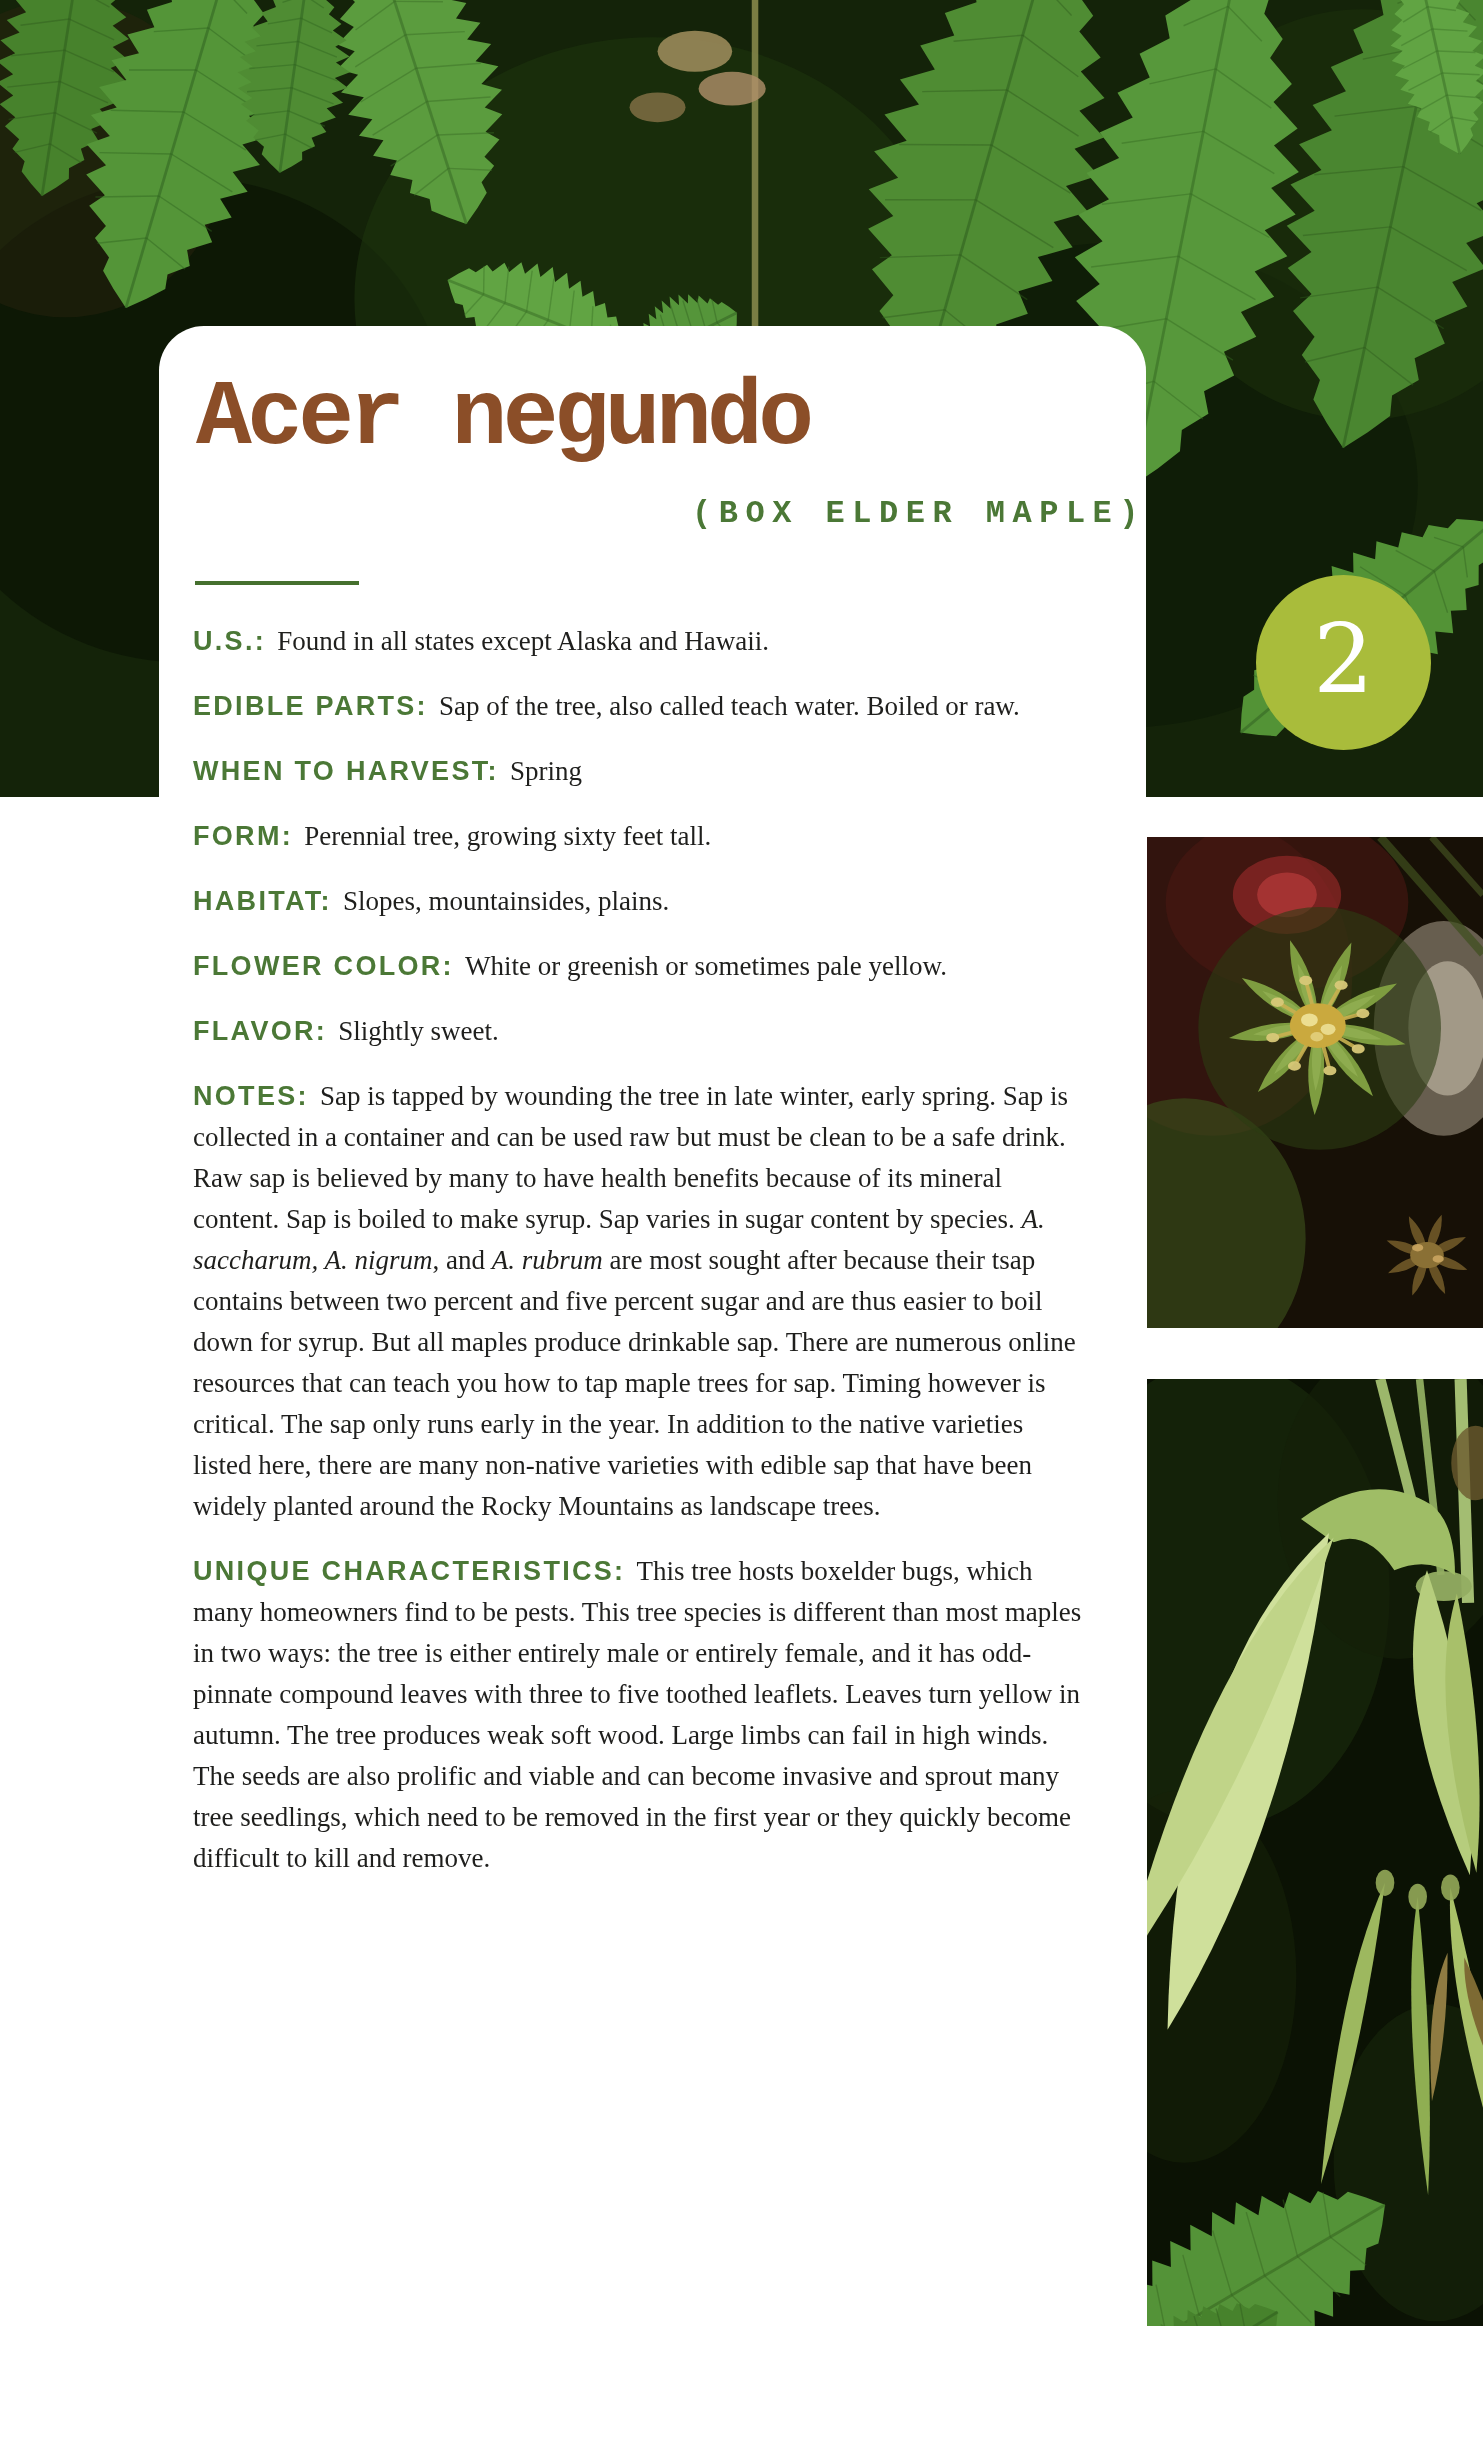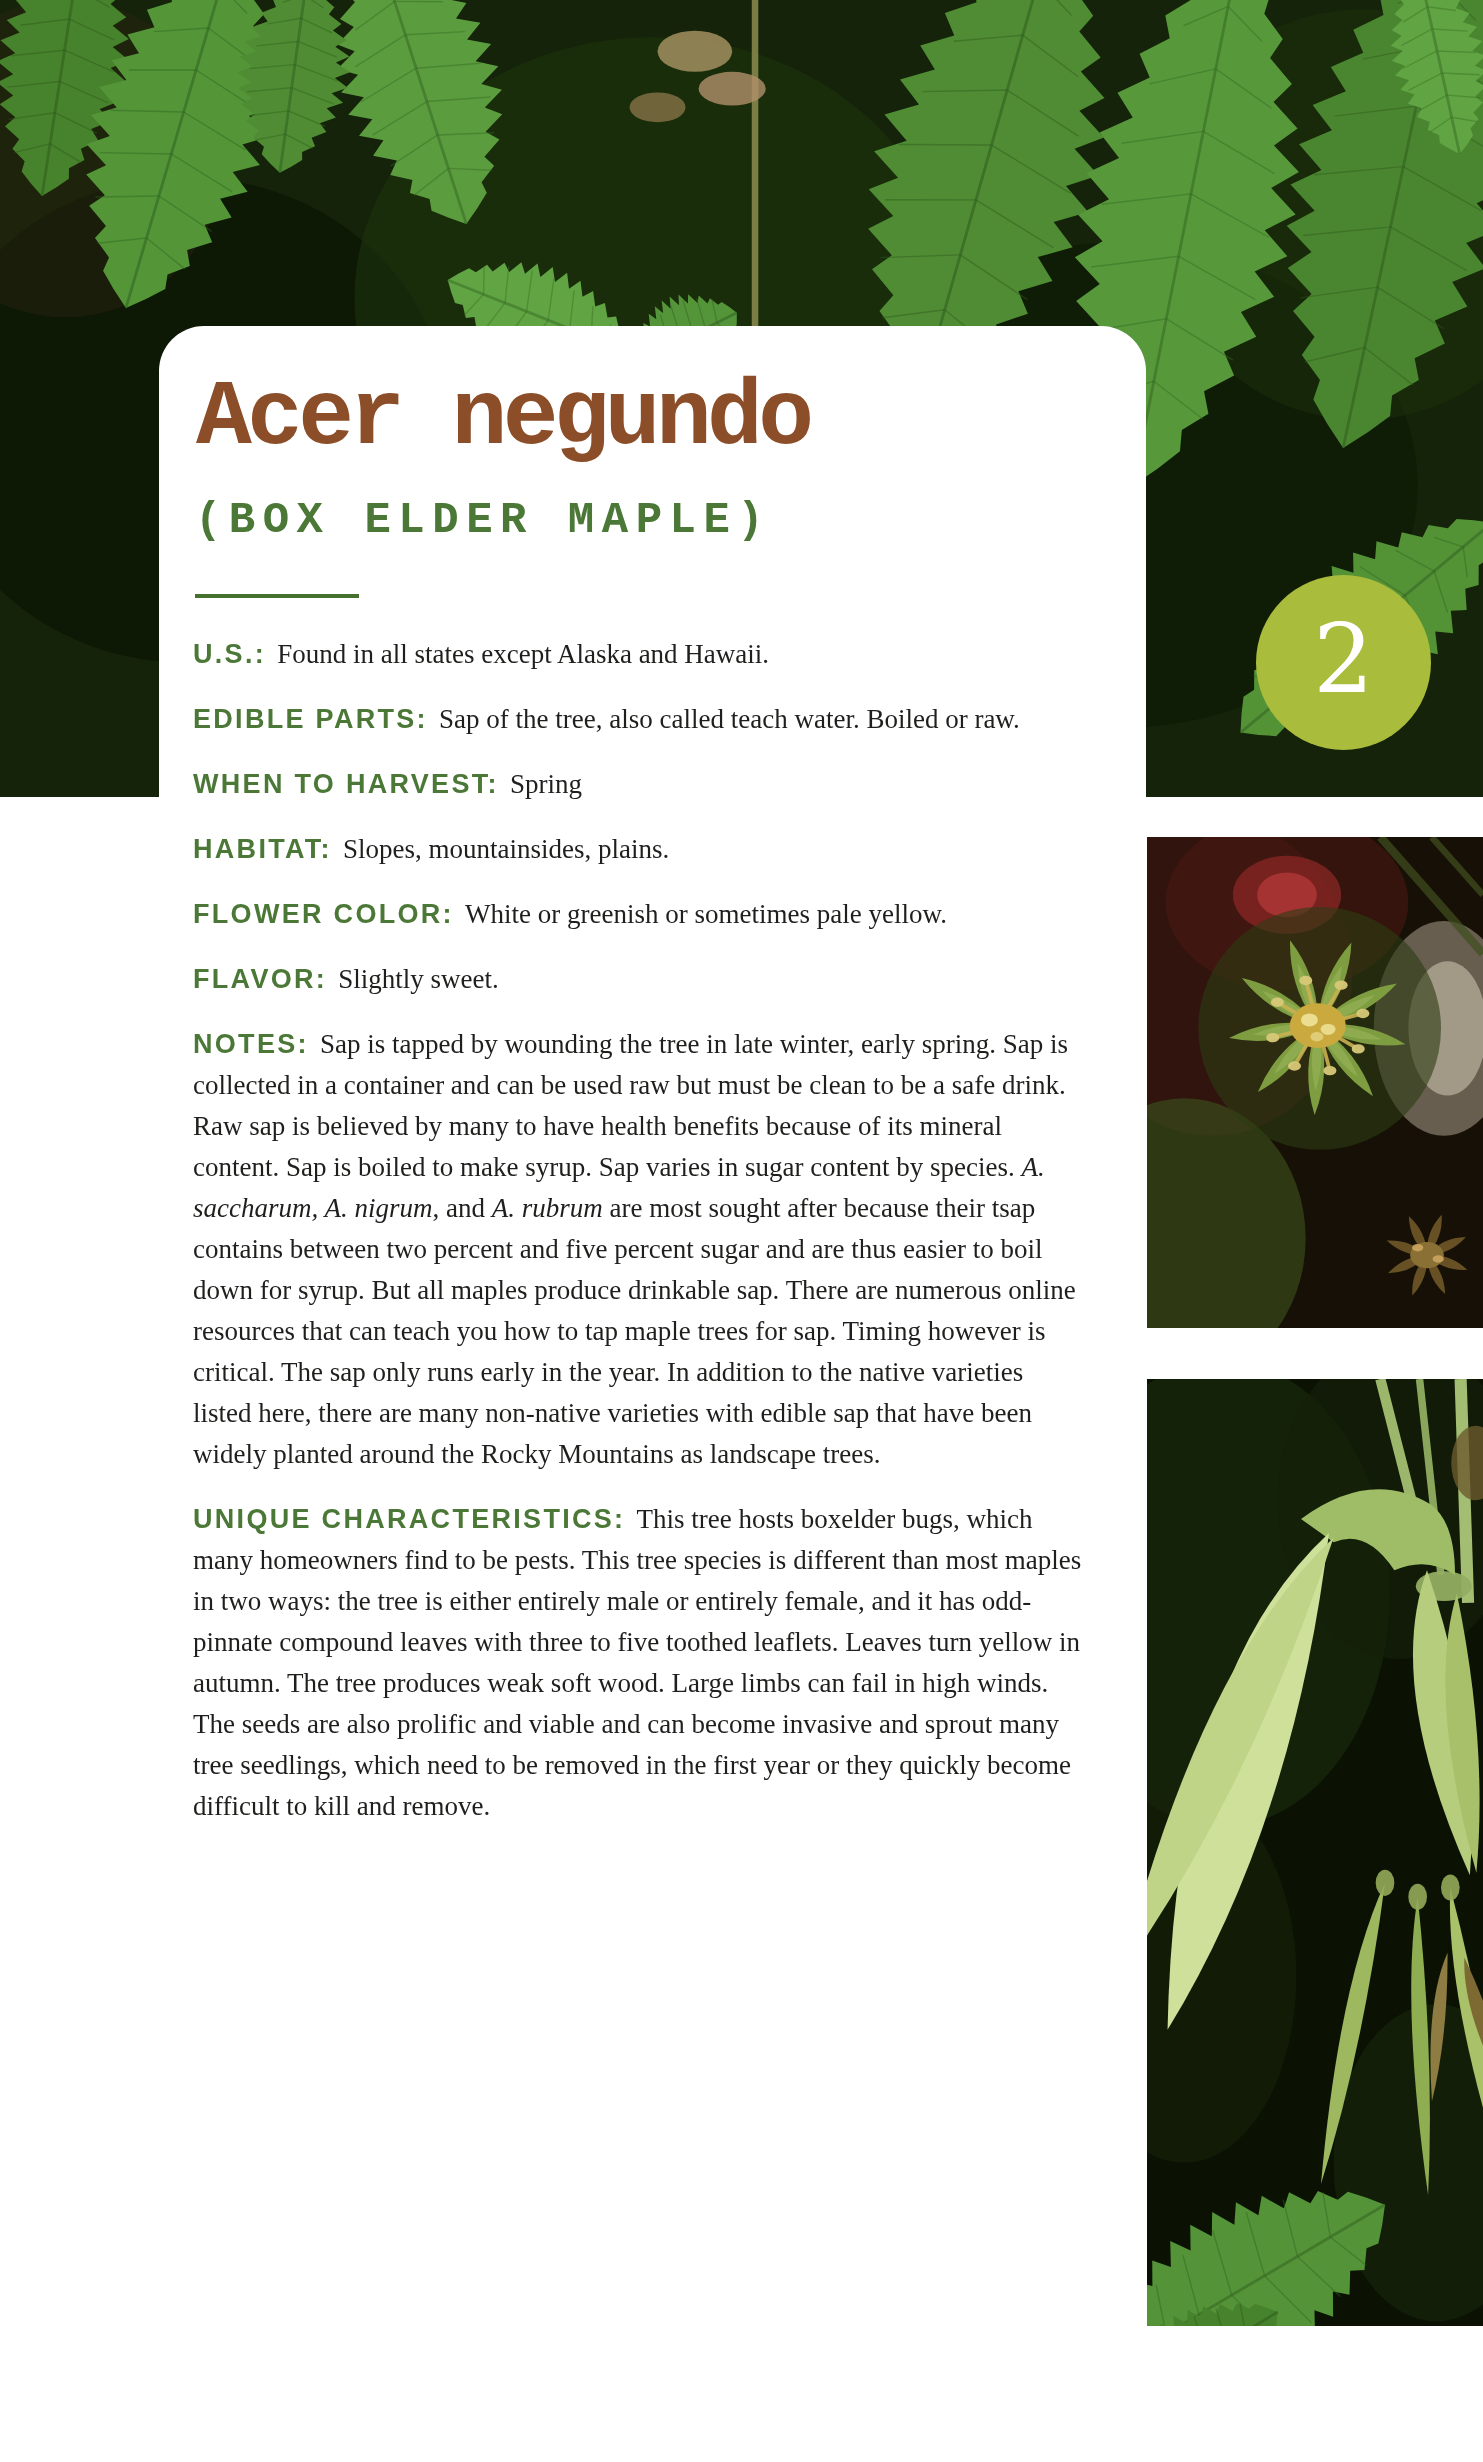--- a/index.html
+++ b/index.html
@@ -32,22 +32,23 @@
     font-family:"Liberation Mono", monospace;
     font-weight:bold;
     font-size:93px;line-height:1.02;
     letter-spacing:-4.7px;
     color:var(--title-brown,#8b4e28);
   }
   .subtitle{
     margin:28px 0 0 1.9px;
     font-family:"Liberation Mono", monospace;
     font-weight:bold;
-    font-size:44px;letter-spacing:7.5px;
+    font-size:32px;letter-spacing:7.5px;
     color:var(--accent-green,#4b7836);
+    text-align:right;
   }
   .rule{
     margin-top:49px;margin-left:1.9px;
     width:164px;height:3.7px;
     background:var(--rule-green,#45702e);
   }
   .content{margin-top:36px;width:891px;}
   .sec{margin:0 0 24px 0;line-height:41px;font-size:27px;color:var(--body-text,#1f1f1d);}
   .sec:last-child{margin-bottom:0;}
   .label{
@@ -408,20 +409,23 @@
       <p class="sec">
         <span class="label">U.S.:</span><span class="body-text">Found in all states except Alaska and Hawaii.</span>
       </p>
       <p class="sec">
         <span class="label">EDIBLE PARTS:</span><span class="body-text">Sap of the tree, also called teach water. Boiled or raw.</span>
       </p>
       <p class="sec">
         <span class="label">WHEN TO HARVEST:</span><span class="body-text">Spring</span>
       </p>
       <p class="sec">
+        <span class="label">FORM:</span><span class="body-text">Perennial tree, growing sixty feet tall.</span>
+      </p>
+      <p class="sec">
         <span class="label">HABITAT:</span><span class="body-text">Slopes, mountainsides, plains.</span>
       </p>
       <p class="sec">
         <span class="label">FLOWER COLOR:</span><span class="body-text">White or greenish or sometimes pale yellow.</span>
       </p>
       <p class="sec">
         <span class="label">FLAVOR:</span><span class="body-text">Slightly sweet.</span>
       </p>
       <p class="sec">
         <span class="label">NOTES:</span><span class="body-text">Sap is tapped by wounding the tree in late winter, early spring. Sap is collected in a container and can be used raw but must be clean to be a safe drink. Raw sap is believed by many to have health benefits because of its mineral content. Sap is boiled to make syrup. Sap varies in sugar content by species. <i>A. saccharum, A. nigrum</i>, and <i>A. rubrum</i> are most sought after because their tsap contains between two percent and five percent sugar and are thus easier to boil down for syrup. But all maples produce drinkable sap. There are numerous online resources that can teach you how to tap maple trees for sap. Timing however is critical. The sap only runs early in the year. In addition to the native varieties listed here, there are many non-native varieties with edible sap that have been widely planted around the Rocky Mountains as landscape trees.</span>

